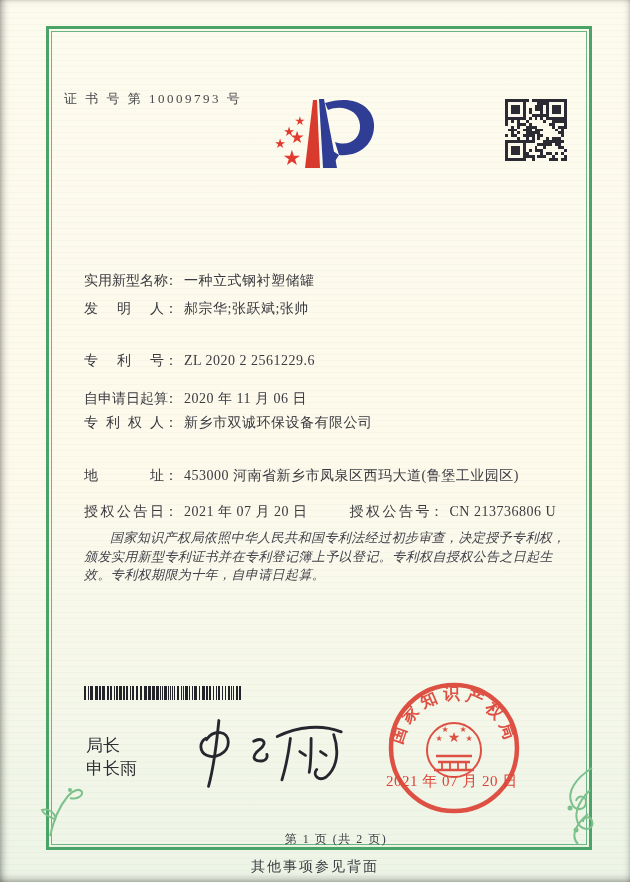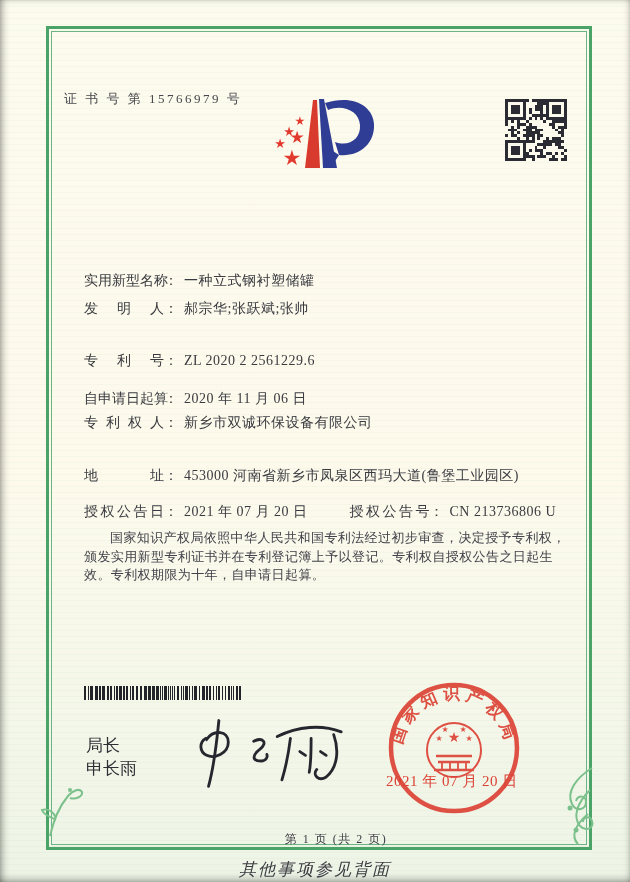--- a/index.html
+++ b/index.html
@@ -21,47 +21,47 @@
   .qr { position:absolute; left:505px; top:99px; width:62px; height:62px; }
   .title { position:absolute; left:46px; top:192px; width:546px; text-align:center;
     font-size:30px; font-weight:600; letter-spacing:9px; color:#323237; }
   .fields { position:absolute; left:84px; top:272px; width:490px; font-size:14px; }
   .frow { position:absolute; left:0; white-space:nowrap; }
   .flabel { display:inline-block; width:80px; text-align:justify; text-align-last:justify; color:#3a3a40; }
   .fcolon { display:inline-block; margin-right:6px; }
   .fvalue { letter-spacing:0.5px;font-family:Liberation Serif, serif; }
   .gpair2 { margin-left:42px; }
   .paras { position:absolute; left:84px; top:529px; width:489px;
-    font-size:13px; line-height:18.6px; letter-spacing:0.4px; color:#41414a; }
+    font-size:13px; line-height:18.6px; letter-spacing:0.4px; font-style:italic; color:#41414a; }
   .paras p { text-indent:2em; }
   .barcode { position:absolute; left:84px; top:686px; width:160px; height:14px; display:flex; align-items:stretch; }
   .barcode div { background:#23232a; }
   .officer { position:absolute; left:86px; top:734px; font-size:17px; line-height:23px; color:#2e2e34; }
   .autograph { position:absolute; left:170px; top:713px; width:190px; height:80px; }
   .seal { position:absolute; left:384px; top:678px; width:140px; height:140px; }
   .seal svg { position:absolute; inset:0; opacity:.92; }
   .seal-date { position:absolute; left:2px; top:94px; width:138px; font-size:15px;
     color:#dc4336; letter-spacing:0.5px; white-space:nowrap; }
   .page-num { position:absolute; left:46px; top:831px; width:580px; text-align:center;
     font-size:12px; letter-spacing:1.5px; color:#3c3c42; }
   .back-note { position:absolute; left:0; top:858px; width:630px; text-align:center;
-    font-size:17px; letter-spacing:2px; font-style:italic; color:#3c3c42; }
+    font-size:14px; letter-spacing:2px; color:#3c3c42; }
   .orn-br { position:absolute; left:542px; top:764px; }
   .orn-bl { position:absolute; left:40px; top:780px; }
 </style>
 </head>
 <body>
 
 <div class="page">
 
   <div class="frame">
     <div class="frame-inner"></div>
   </div>
 
-  <div class="cert-no">证 书 号 第 15766979 号</div>
+  <div class="cert-no">证 书 号 第 10009793 号</div>
 
   <div class="logo">
     <svg width="150" height="100" viewBox="0 0 150 100">
       <polygon points="73,6 77,6 80,74 65,74" fill="#d93a2e"></polygon>
       <polygon points="79,5 84,5 97,74 83,74" fill="#2f3d94"></polygon>
       <path d="M85,9 C113,0 133,12 134,30 C135,50 119,63 99,61 L95,48 C109,53 121,45 120,31 C119,17 103,10 88,16 Z" fill="#2f3d94"></path>
       <path d="M99,61 C96,66 93,70 90,74 L93,57 Z" fill="#2f3d94"></path>
       <text x="60" y="31" font-size="12" fill="#e23a2e" text-anchor="middle">★</text>
       <text x="49" y="42" font-size="13" fill="#e23a2e" text-anchor="middle">★</text>
       <text x="40" y="54" font-size="13" fill="#e23a2e" text-anchor="middle">★</text>

